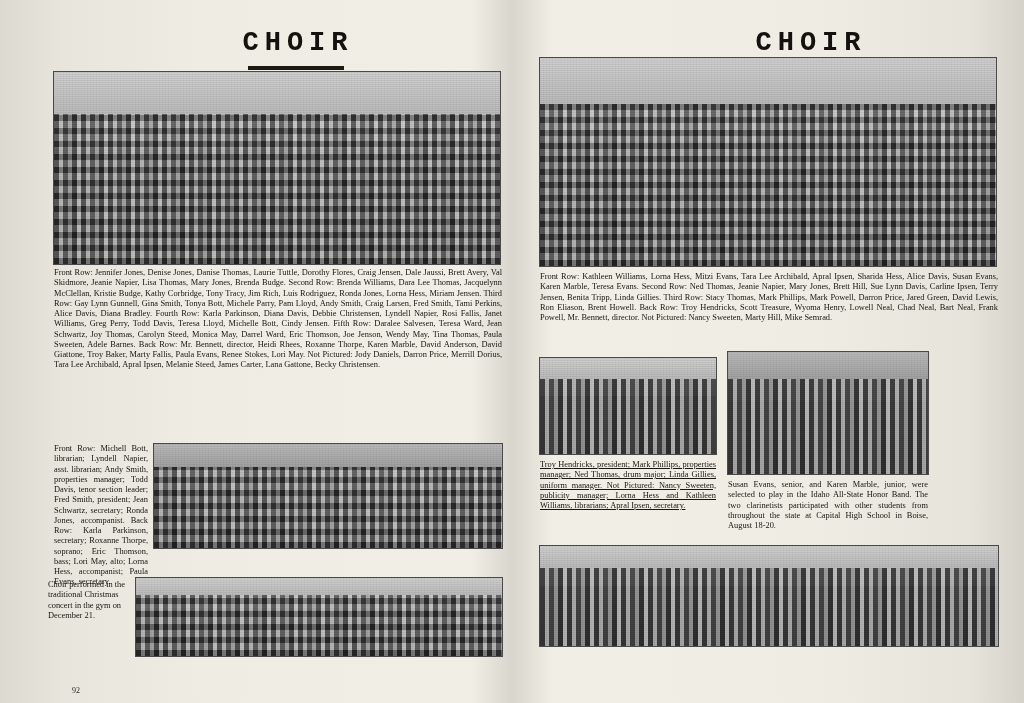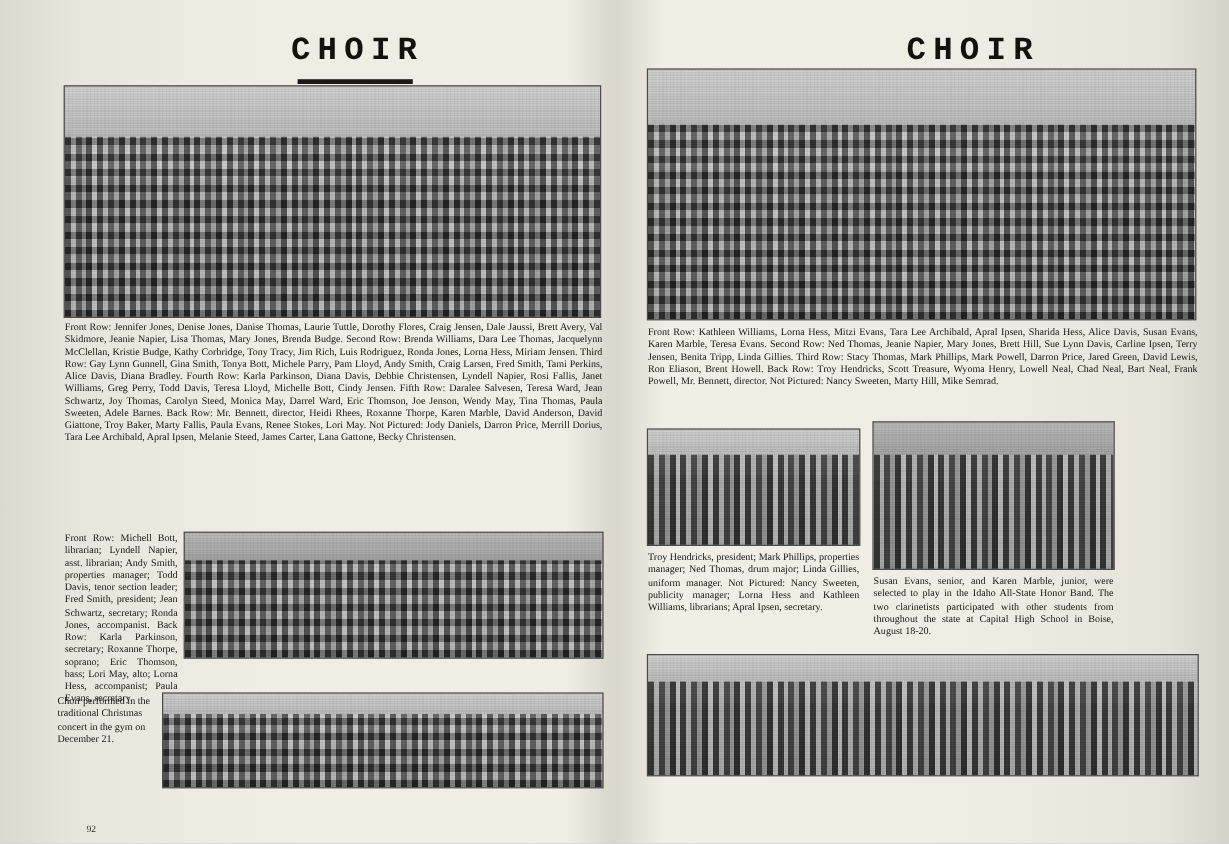--- a/index.html
+++ b/index.html
@@ -134,21 +134,21 @@
 
     <div class="caption" style="left:24px;top:272px;width:458px;">Front Row: Kathleen Williams, Lorna Hess, Mitzi Evans, Tara Lee Archibald, Apral Ipsen, Sharida Hess, Alice Davis, Susan Evans, Karen Marble, Teresa Evans. Second Row: Ned Thomas, Jeanie Napier, Mary Jones, Brett Hill, Sue Lynn Davis, Carline Ipsen, Terry Jensen, Benita Tripp, Linda Gillies. Third Row: Stacy Thomas, Mark Phillips, Mark Powell, Darron Price, Jared Green, David Lewis, Ron Eliason, Brent Howell. Back Row: Troy Hendricks, Scott Treasure, Wyoma Henry, Lowell Neal, Chad Neal, Bart Neal, Frank Powell, Mr. Bennett, director. Not Pictured: Nancy Sweeten, Marty Hill, Mike Semrad.</div>
 
     <div class="photo" style="left:24px;top:358px;width:176px;height:96px;">
       <div class="sky"></div>
       <div class="floor"></div>
       <div class="crowd"></div>
       <div class="grain"></div>
     </div>
 
-    <div class="caption" style="left:24px;top:460px;width:176px;">Troy Hendricks, president; Mark Phillips, properties manager; Ned Thomas, drum major; Linda Gillies, uniform manager. Not Pictured: Nancy Sweeten, publicity manager; Lorna Hess and Kathleen Williams, librarians; Apral Ipsen, secretary.</div>
+    <div class="caption" style="left:24px;top:460px;width:176px;text-decoration:underline;">Troy Hendricks, president; Mark Phillips, properties manager; Ned Thomas, drum major; Linda Gillies, uniform manager. Not Pictured: Nancy Sweeten, publicity manager; Lorna Hess and Kathleen Williams, librarians; Apral Ipsen, secretary.</div>
 
     <div class="photo dark" style="left:212px;top:352px;width:200px;height:122px;">
       <div class="sky"></div>
       <div class="floor"></div>
       <div class="crowd"></div>
       <div class="grain"></div>
     </div>
 
     <div class="caption" style="left:212px;top:480px;width:200px;">Susan Evans, senior, and Karen Marble, junior, were selected to play in the Idaho All-State Honor Band. The two clarinetists participated with other students from throughout the state at Capital High School in Boise, August 18-20.</div>
 

